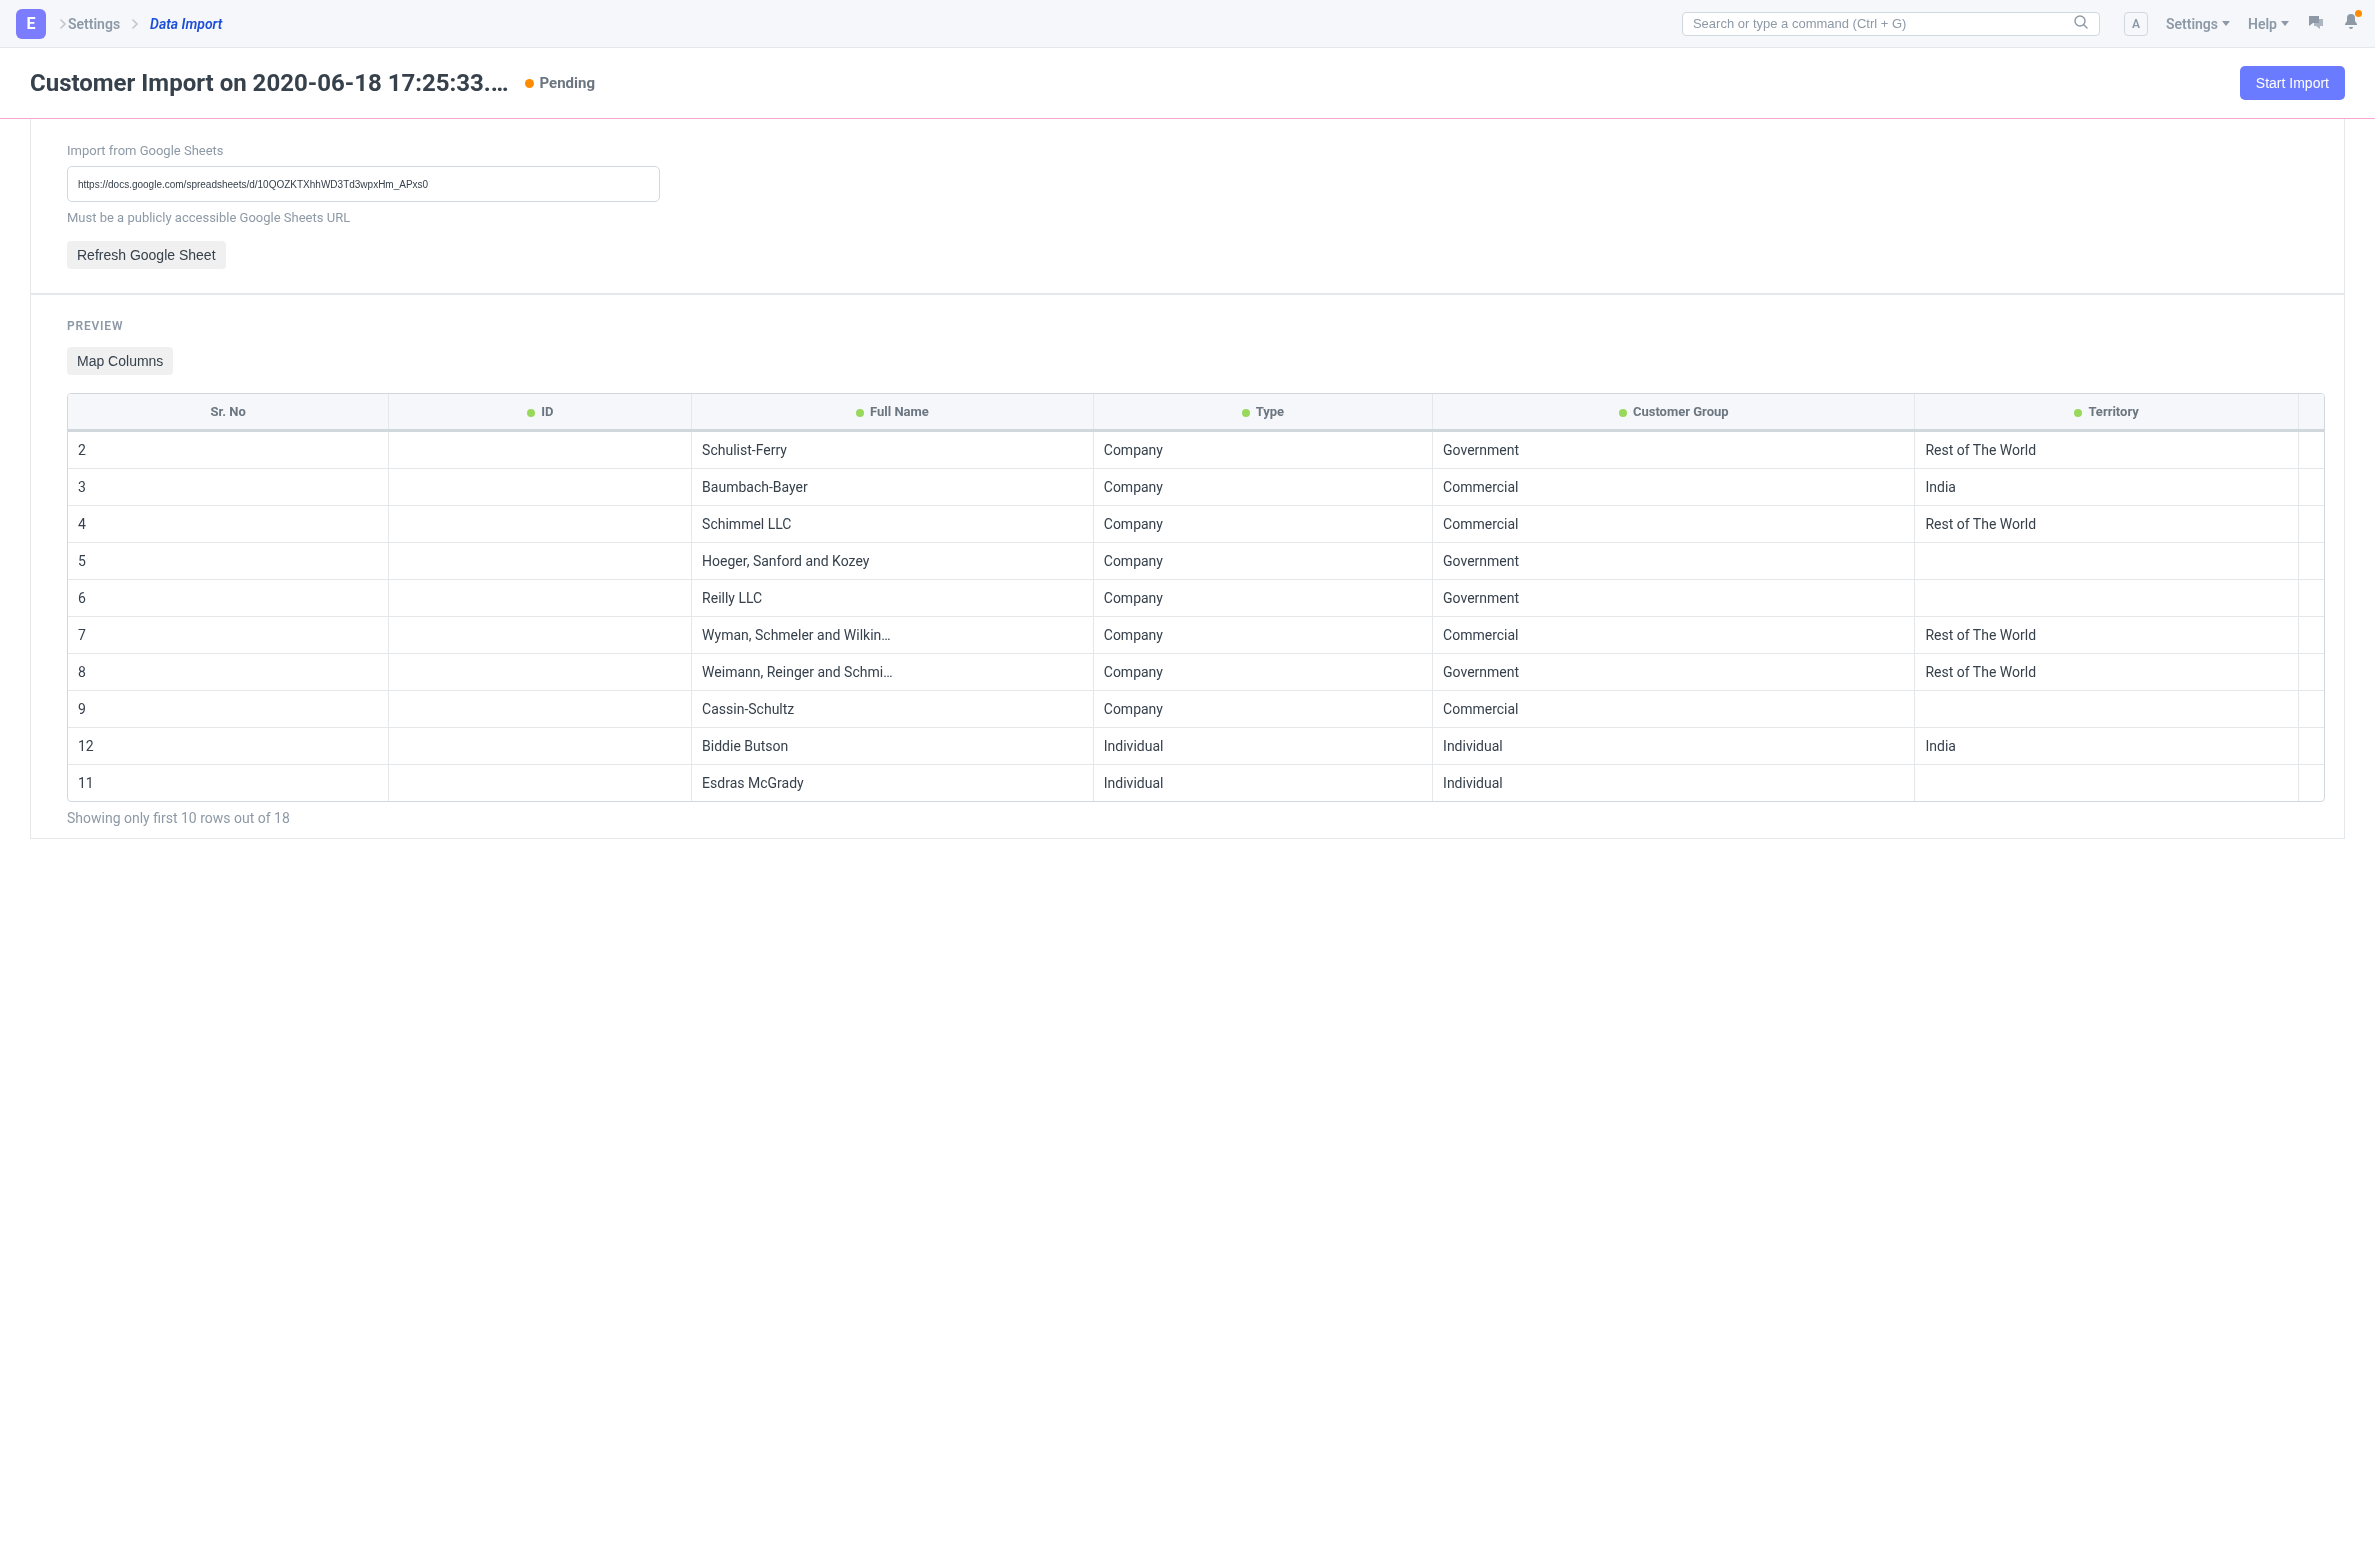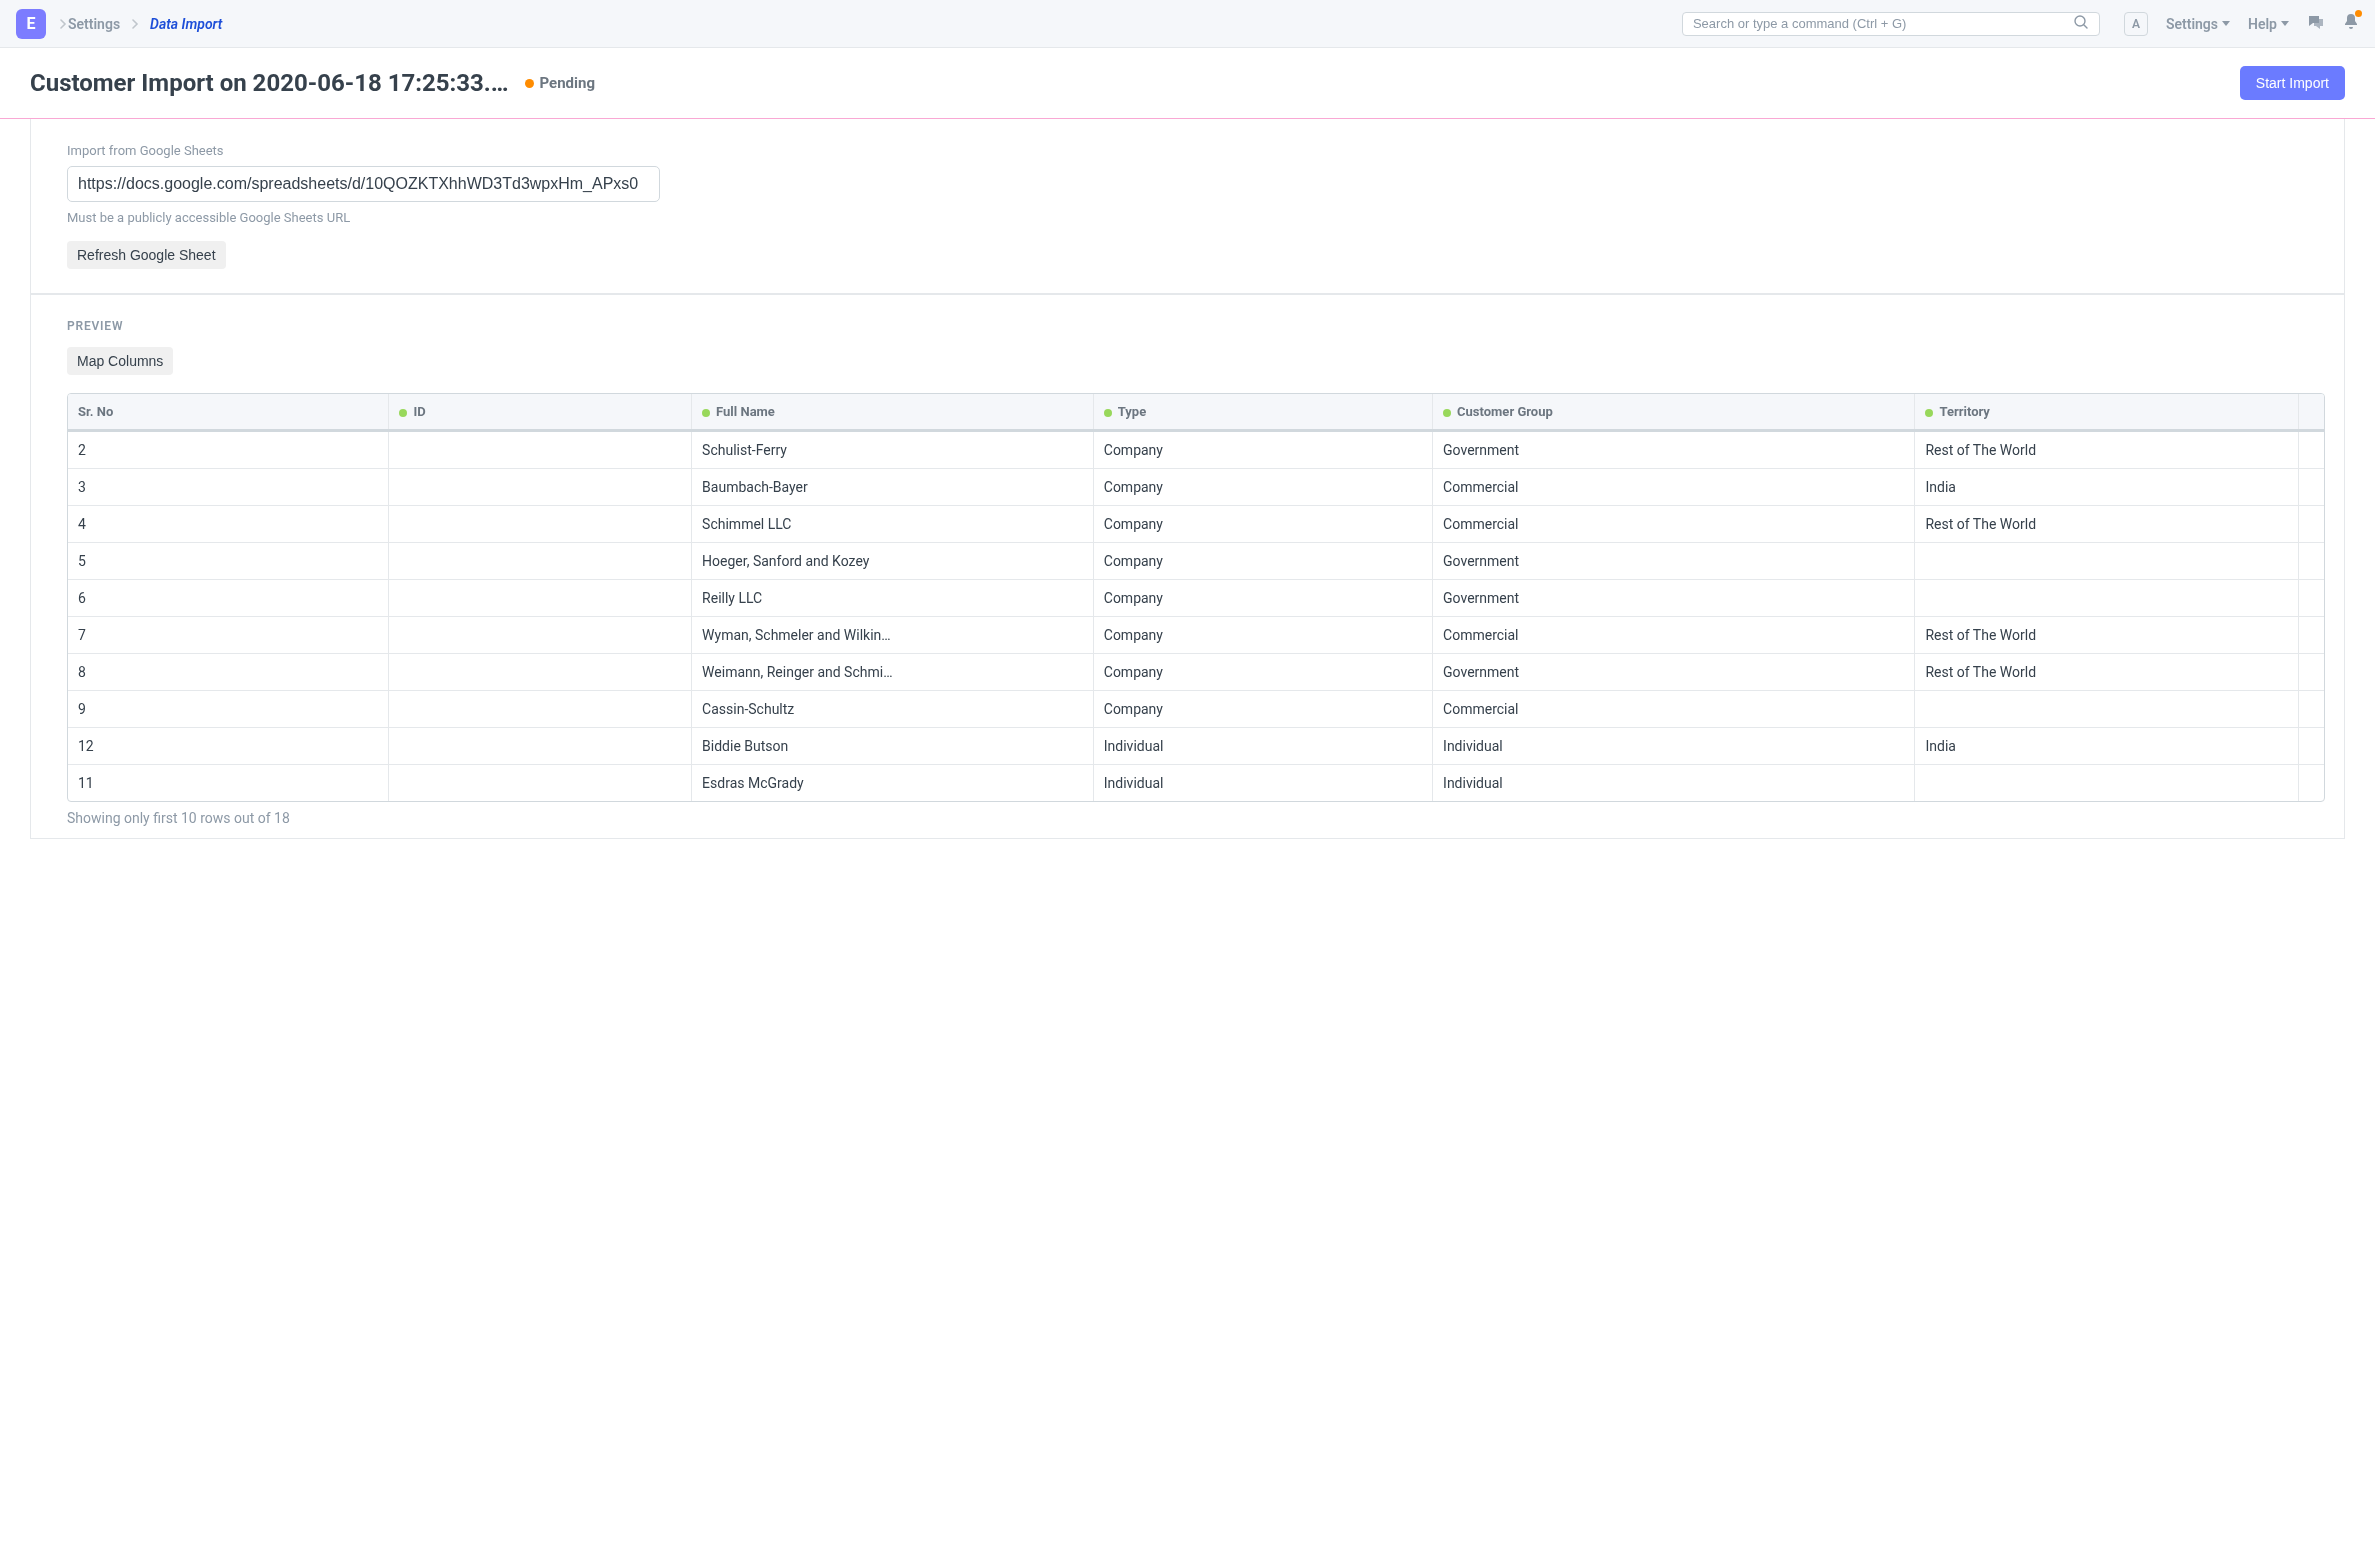--- a/index.html
+++ b/index.html
@@ -153,21 +153,21 @@
       color: #8d99a6;
       font-size: 13px;
       margin-bottom: 8px;
     }
     .text-input {
       width: 593px;
       height: 36px;
       border: 1px solid #d1d8dd;
       border-radius: 5px;
       padding: 0 10px;
-      font-size: 16px;
+      font-size: 10px;
       color: #36414c;
     }
     .helper {
       color: #8d99a6;
       font-size: 13px;
       margin-top: 8px;
     }
     .btn-secondary {
       background: #f0f0f0;
       border: none;
@@ -194,21 +194,21 @@
       overflow: hidden;
     }
     table {
       width: 100%;
       border-collapse: collapse;
       table-layout: fixed;
     }
     thead th {
       background: #f5f7fa;
       border-bottom: 3px solid #d1d8dd;
-      text-align: left;
+      text-align: center;
       padding: 10px 10px;
       color: #6c7680;
       font-weight: 700;
       font-size: 13px;
       border-right: 1px solid #e5e8eb;
     }
     thead th:last-child { border-right: none; }
     thead th:first-child { padding-left: 10px; }
     tbody td {
       padding: 10px 10px;

